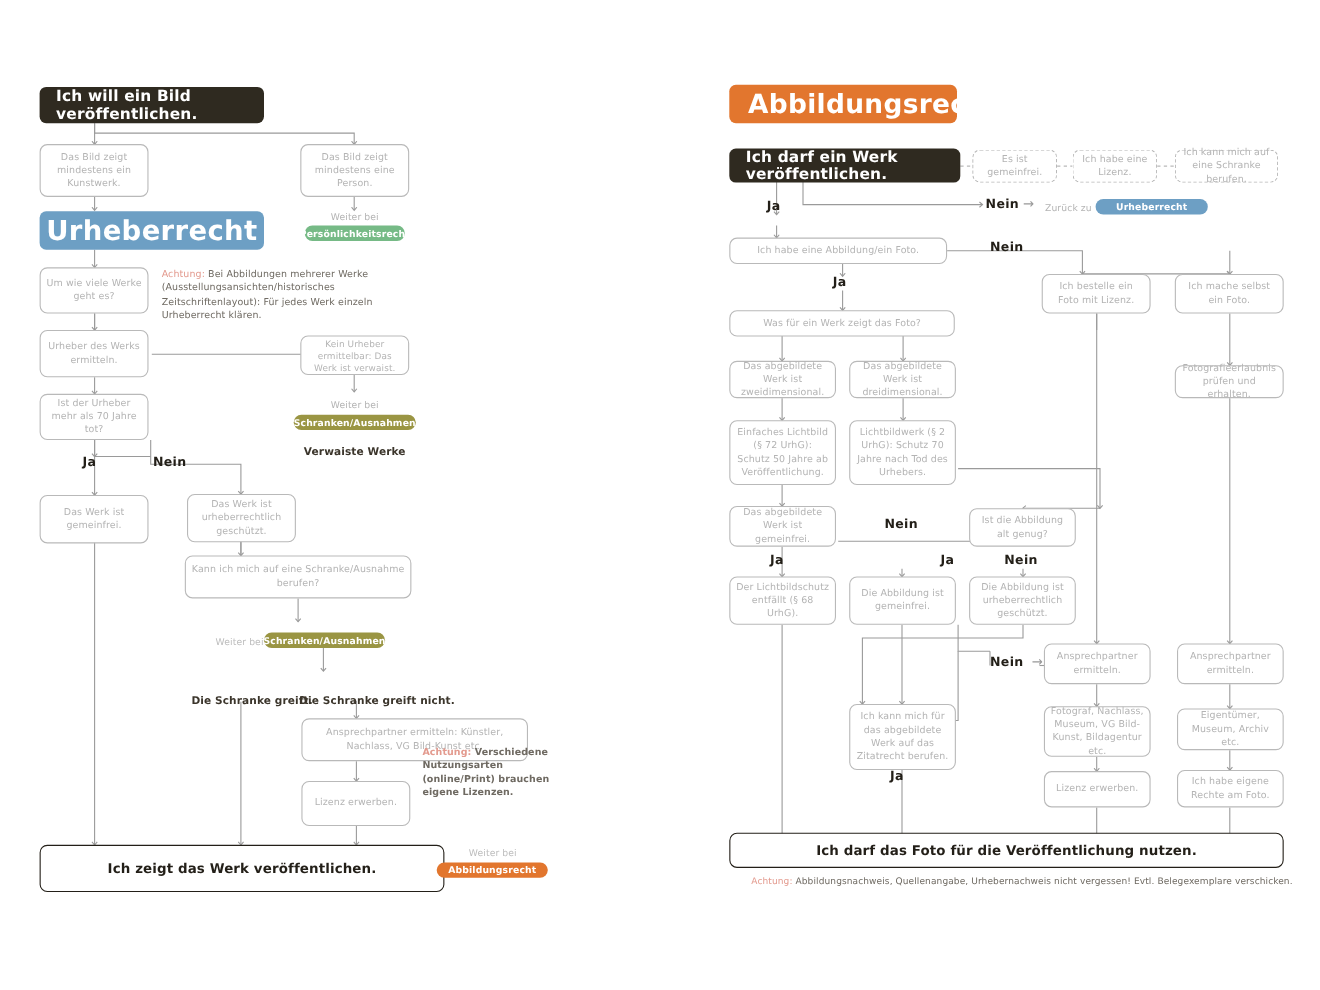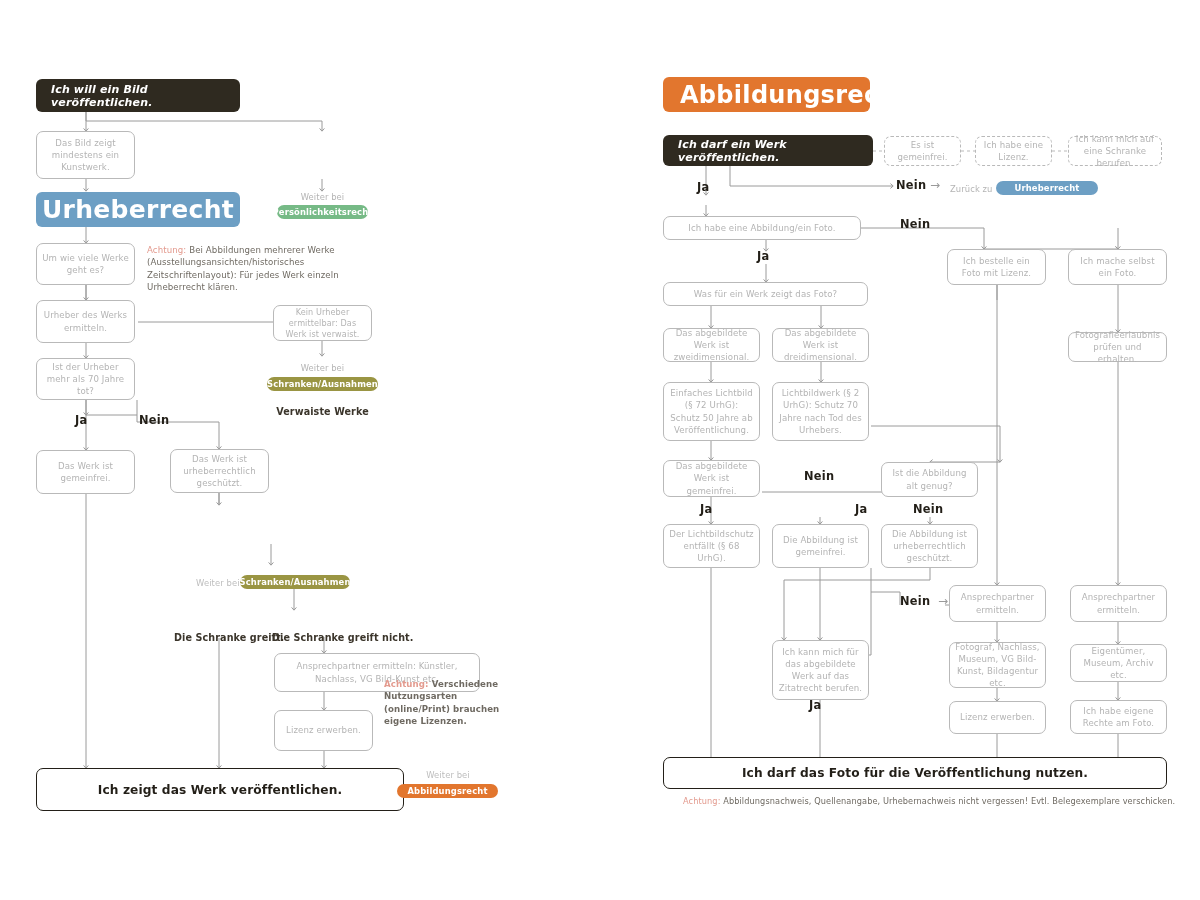--- a/index.html
+++ b/index.html
@@ -11,21 +11,21 @@
   
   .node{position:absolute;box-sizing:border-box;border:1px solid #b9b9b9;border-radius:7px;
         background:#fff;color:#b4b4b4;font-size:8.6px;line-height:12.2px;
         display:flex;align-items:center;justify-content:center;text-align:center;
         padding:3px 5px;letter-spacing:.1px;}
   .node.dashed{border-style:dashed;}
 
   
   .darkbar{position:absolute;box-sizing:border-box;background:#2f2a20;color:#fff;
            border-radius:6px;display:flex;align-items:center;
-           font-size:11px;font-weight:bold;padding-left:15px;letter-spacing:.15px;font-style:italic;}
+           font-size:14px;font-weight:bold;padding-left:15px;letter-spacing:.15px;}
 
   
   .bigchip{position:absolute;box-sizing:border-box;border-radius:6px;color:#fff;
            display:flex;align-items:center;justify-content:center;
            font-size:25px;font-weight:bold;letter-spacing:.3px;}
   .bigchip.left{justify-content:center;}
   .bigchip.orange{background:#e2762e;justify-content:flex-start;padding-left:17px;font-size:24px;}
   .bigchip.blue{background:#6d9fc4;}
 
   
@@ -139,20 +139,21 @@
       <path d="M1052,151 L1068,151"></path>
     </g>
   </svg>
 
   <div class="darkbar" style="left:36px;top:79px;width:204px;height:33px;">
     <span>Ich will ein Bild veröffentlichen.</span>
   </div>
 
   <div class="node" style="left:36px;top:131px;width:99px;height:48px;">Das Bild zeigt mindestens ein Kunstwerk.</div>
 
+  <div class="node" style="left:273px;top:131px;width:99px;height:48px;">Das Bild zeigt mindestens eine Person.</div>
 
   <div class="txt center" style="left:273px;top:192px;width:99px;">Weiter bei</div>
   <div class="chip green" style="left:277px;top:205px;width:91px;">Persönlichkeitsrecht</div>
 
   <div class="bigchip blue left" style="left:36px;top:192px;width:204px;height:35px;">Urheberrecht</div>
 
   <div class="node" style="left:36px;top:243px;width:99px;height:42px;">Um wie viele Werke geht es?</div>
 
   <div class="txt note" style="left:147px;top:244px;width:192px;"><span class="al">Achtung:</span><span> Bei Abbildungen mehrerer Werke (Ausstellungsansichten/historisches Zeitschriftenlayout): Für jedes Werk einzeln Urheberrecht klären.</span></div>
 
@@ -166,20 +167,21 @@
 
   <div class="node" style="left:36px;top:358px;width:99px;height:42px;">Ist der Urheber mehr als 70 Jahre tot?</div>
 
   <div class="txt yn" style="left:75px;top:415px;">Ja</div>
   <div class="txt yn" style="left:139px;top:415px;">Nein</div>
 
   <div class="node" style="left:36px;top:450px;width:99px;height:44px;">Das Werk ist gemeinfrei.</div>
 
   <div class="node" style="left:170px;top:449px;width:99px;height:44px;">Das Werk ist urheberrechtlich geschützt.</div>
 
+  <div class="node" style="left:168px;top:505px;width:206px;height:39px;">Kann ich mich auf eine  Schranke/Ausnahme berufen?</div>
 
   <div class="txt weiter" style="left:196px;top:578px;">Weiter bei</div>
   <div class="chip olive" style="left:240px;top:575px;width:110px;">Schranken/Ausnahmen</div>
 
   <div class="txt dark" style="left:174px;top:620px;">Die Schranke greift.</div>
   <div class="txt dark" style="left:272px;top:620px;">Die Schranke greift nicht.</div>
 
   <div class="node" style="left:274px;top:653px;width:206px;height:39px;">Ansprechpartner ermitteln: Künstler, Nachlass, VG Bild-Kunst etc.</div>
 
   <div class="node" style="left:274px;top:710px;width:99px;height:41px;">Lizenz erwerben.</div>

